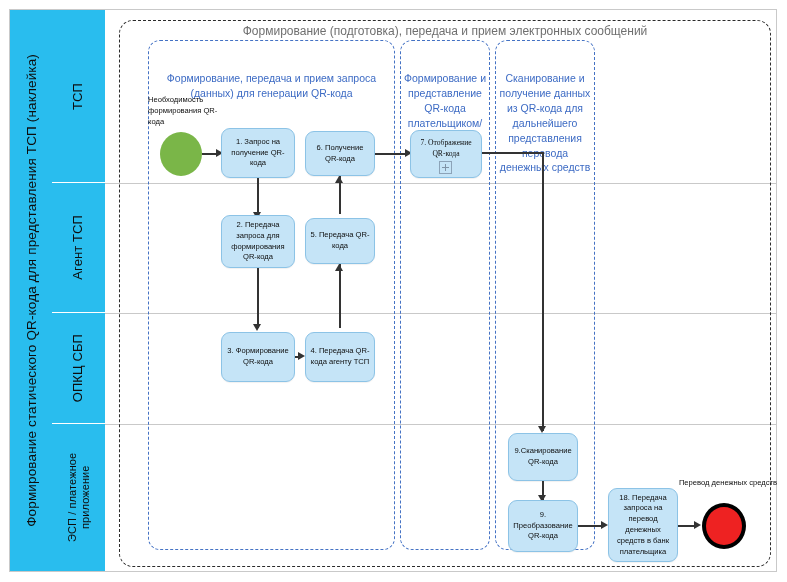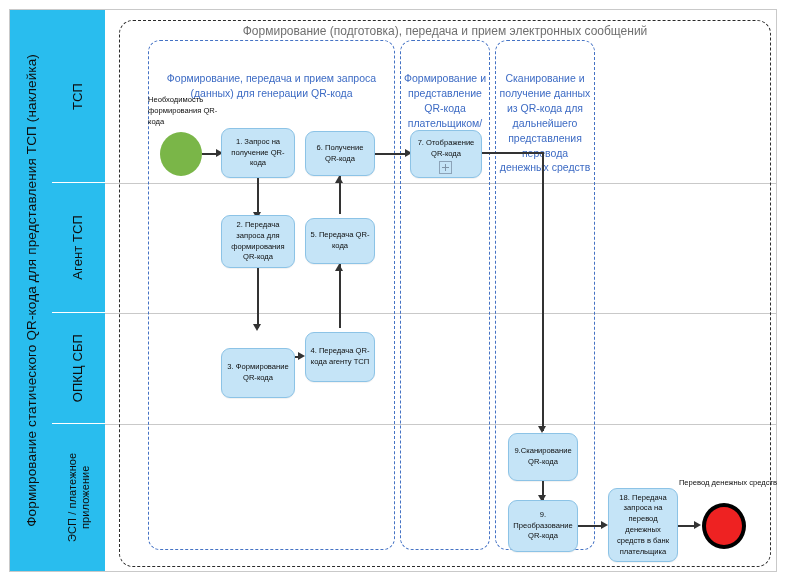--- a/index.html
+++ b/index.html
@@ -270,21 +270,21 @@
   </div>
 
   <div class="task" style="left:305px; top:131px; width:70px; height:45px;">
     <span>6. Получение QR-кода</span>
   </div>
 
   <div class="seg h" style="left:375px; top:153px; width:32px;"></div>
   <div class="arrow right" style="left:405px; top:149px;"></div>
 
   <div class="task" style="left:410px; top:130px; width:72px; height:48px;">
-    <span style="position:relative; top:-5px;">7. Отображение QR-кода</span>
+    <span style="position:relative; top:-5px;font-family:Liberation Serif, serif;">7. Отображение QR-кода</span>
   </div>
   <div class="subproc-marker" style="left:439px; top:161px;"></div>
 
   <div class="seg v" style="left:257px; top:178px; height:38px;"></div>
   <div class="arrow down" style="left:253px; top:212px;"></div>
 
   <div class="seg v" style="left:339px; top:176px; height:38px;"></div>
   <div class="arrow up" style="left:335px; top:176px;"></div>
 
   <div class="seg h" style="left:482px; top:152px; width:61px;"></div>
@@ -298,21 +298,21 @@
   <div class="task" style="left:305px; top:218px; width:70px; height:46px;">
     <span>5. Передача QR-кода</span>
   </div>
 
   <div class="seg v" style="left:257px; top:268px; height:60px;"></div>
   <div class="arrow down" style="left:253px; top:324px;"></div>
 
   <div class="seg v" style="left:339px; top:264px; height:64px;"></div>
   <div class="arrow up" style="left:335px; top:264px;"></div>
 
-  <div class="task" style="left:221px; top:332px; width:74px; height:50px;margin-top:16px;">
+  <div class="task" style="left:221px; top:332px; width:74px; height:50px;">
     <span>3. Формирование QR-кода</span>
   </div>
 
   <div class="task" style="left:305px; top:332px; width:70px; height:50px;">
     <span>4. Передача QR-кода агенту ТСП</span>
   </div>
 
   <div class="seg h" style="left:295px; top:356px; width:5px;"></div>
   <div class="arrow right" style="left:298px; top:352px;"></div>
 

